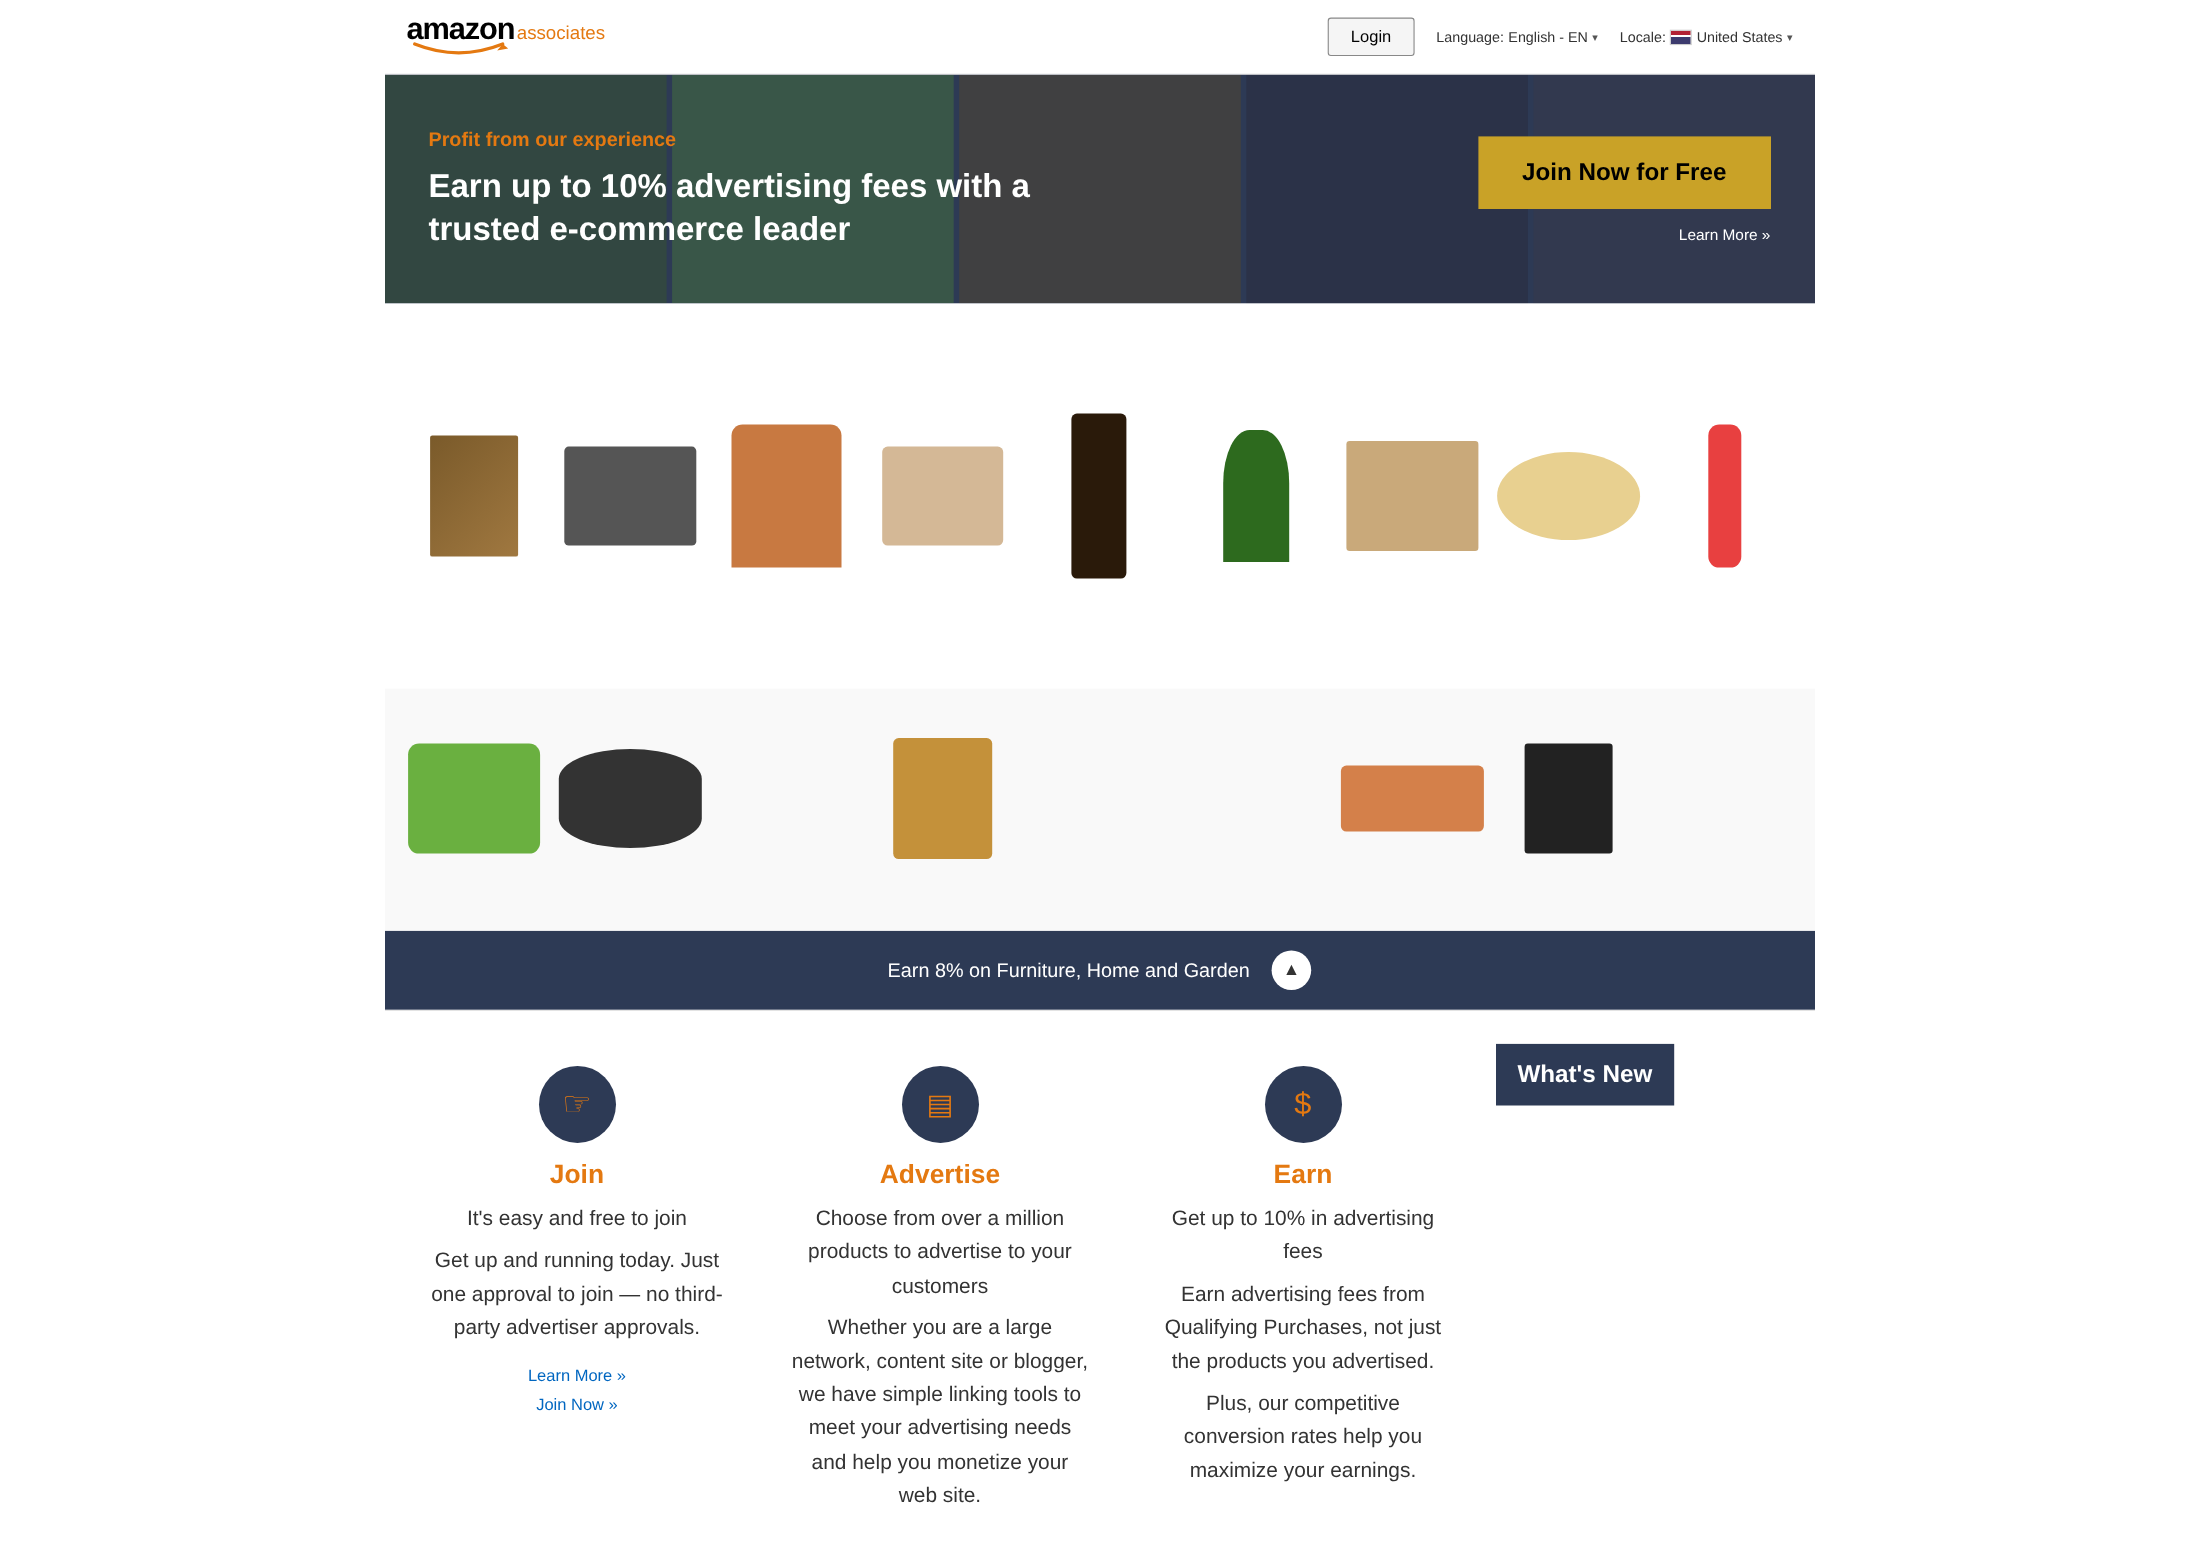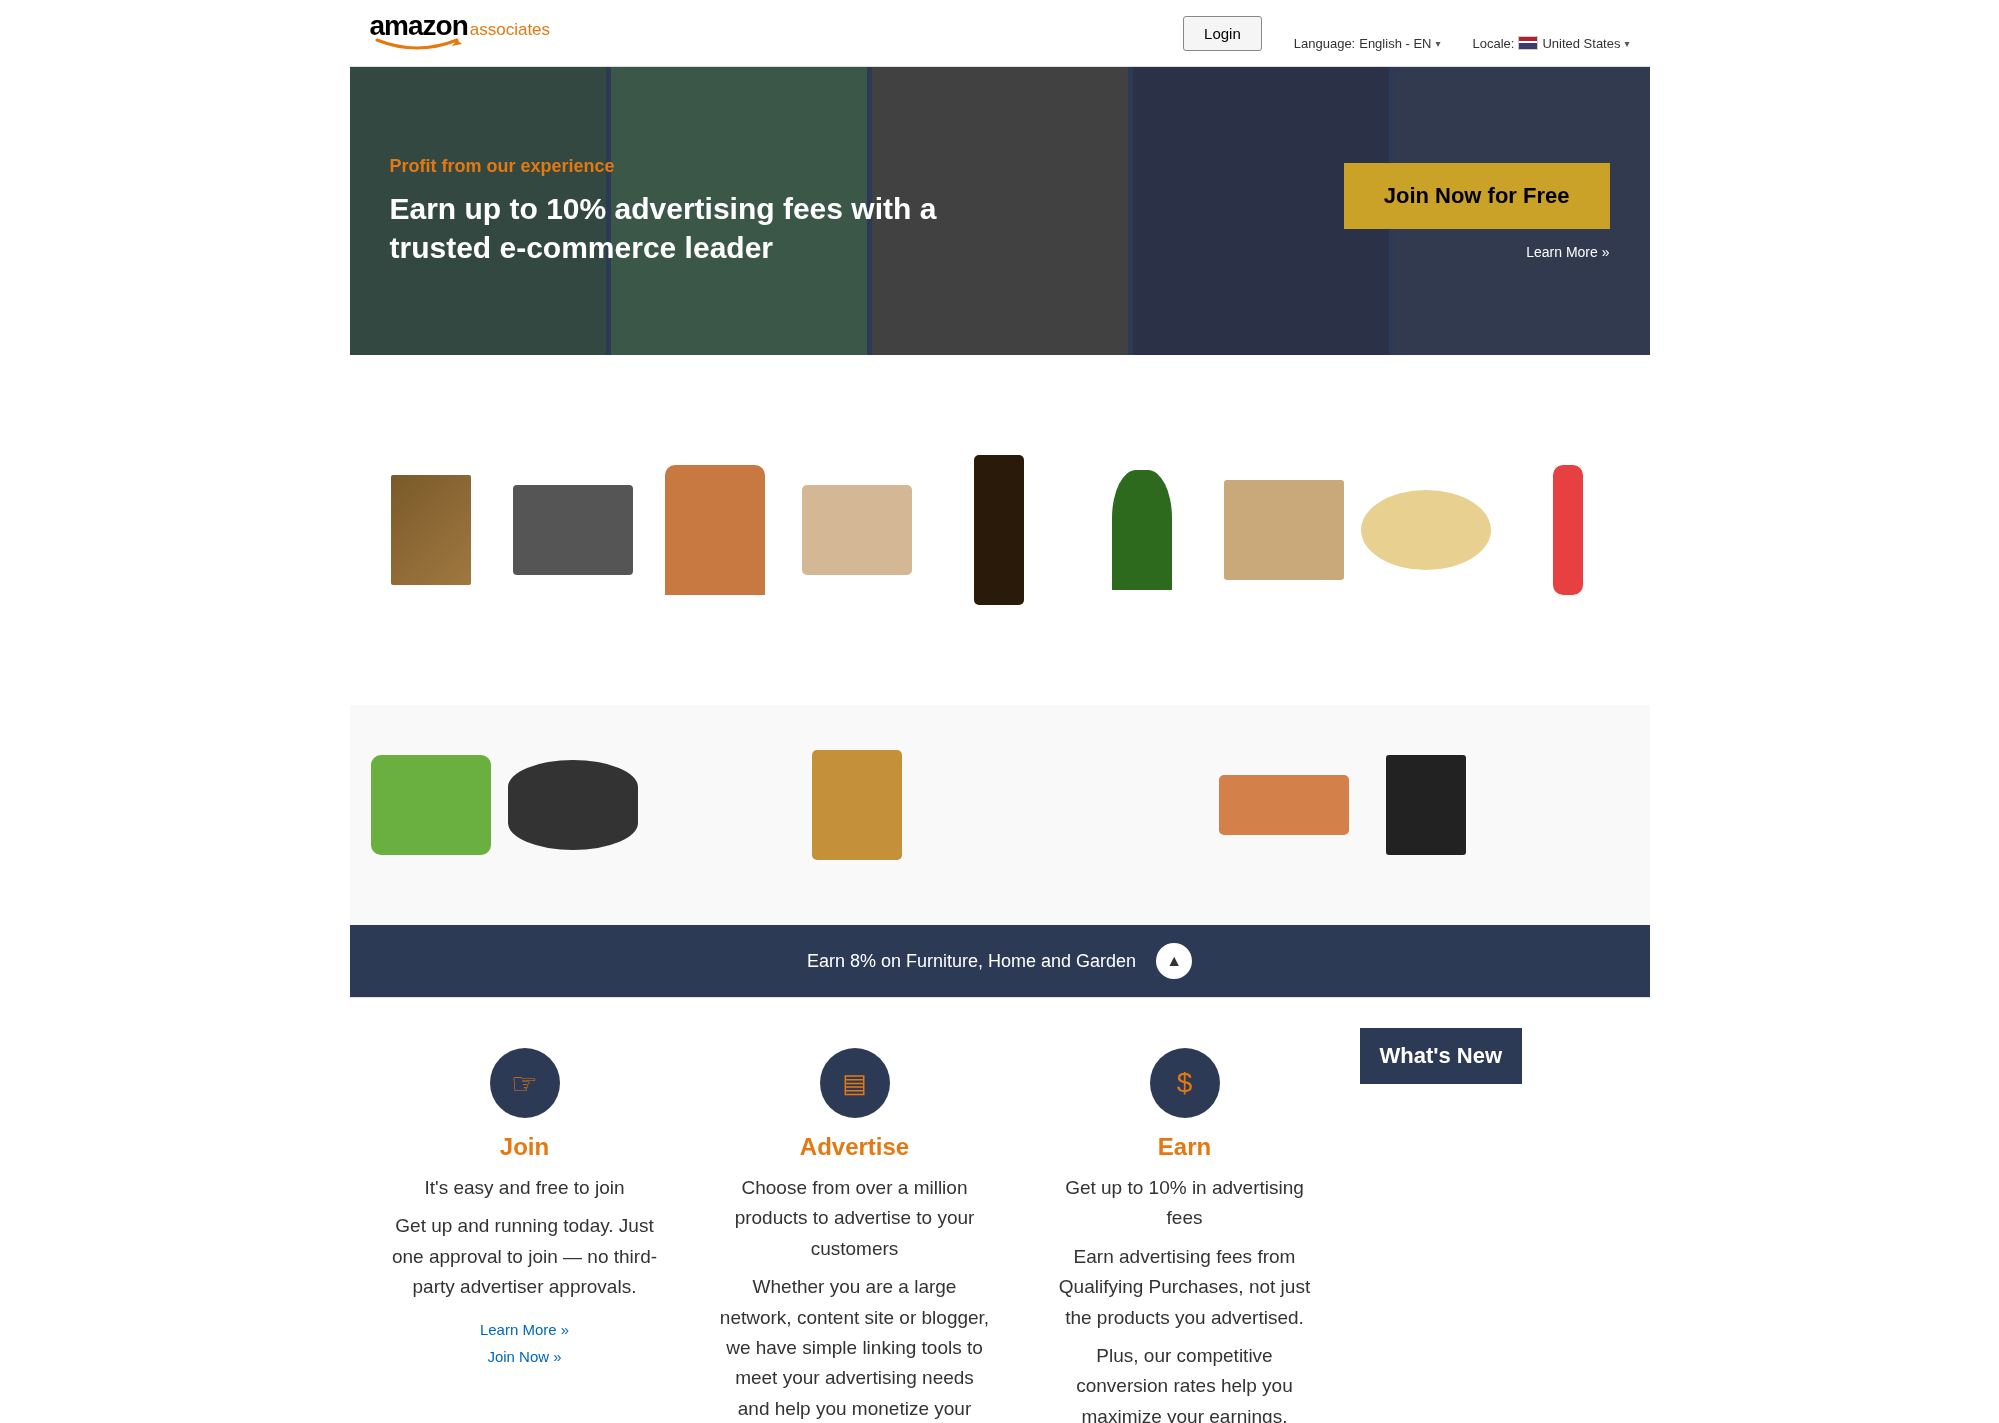--- a/index.html
+++ b/index.html
@@ -13,22 +13,22 @@
       border-bottom: 1px solid #ddd;
       background: #fff;
     }
     .logo-area {
       flex: 1;
       display: flex;
       align-items: center;
     }
     .header-right {
       display: flex;
-      align-items: flex-end;
-      gap: 32px;
+      align-items: center;
+      gap: 20px;
     }
     .login-btn {
       padding: 8px 20px;
       border: 1px solid #888;
       background: #f5f5f5;
       font-size: 15px;
       cursor: pointer;
       border-radius: 3px;
     }
     .header-lang, .header-locale {
@@ -48,21 +48,21 @@
     .chevron {
       font-size: 10px;
       color: #555;
     }
 
     
     .hero-banner {
       position: relative;
       background: #2d3a55;
       overflow: hidden;
-      height: 288px;
+      height: 208px;
       display: flex;
       align-items: center;
     }
     .hero-bg-products {
       position: absolute;
       top: 0; left: 0; right: 0; bottom: 0;
       display: flex;
       gap: 5px;
       opacity: 0.45;
       overflow: hidden;

